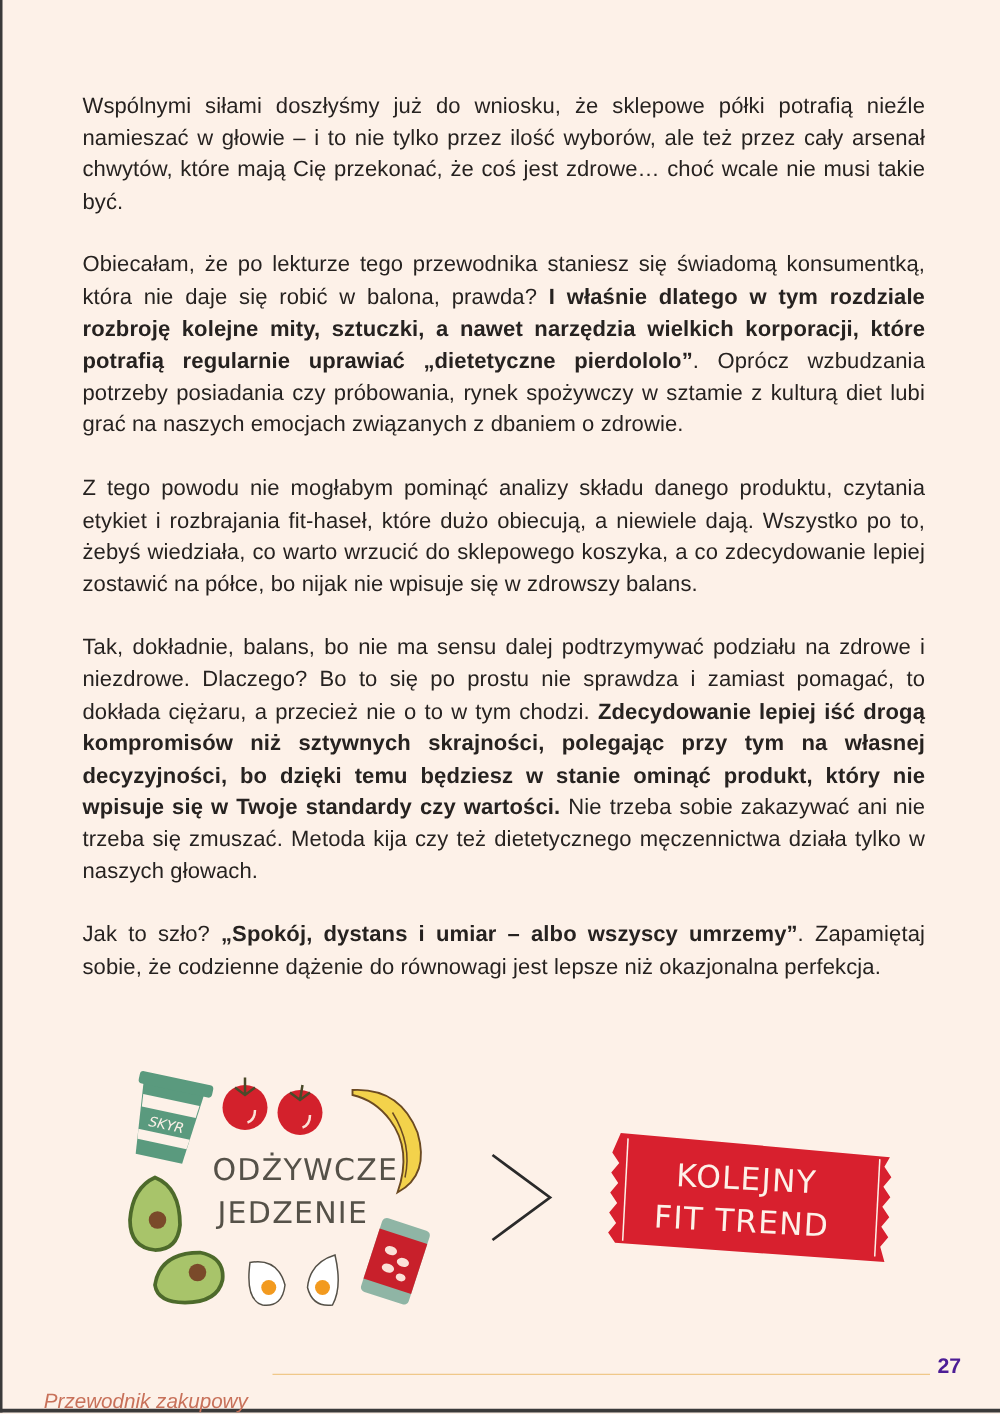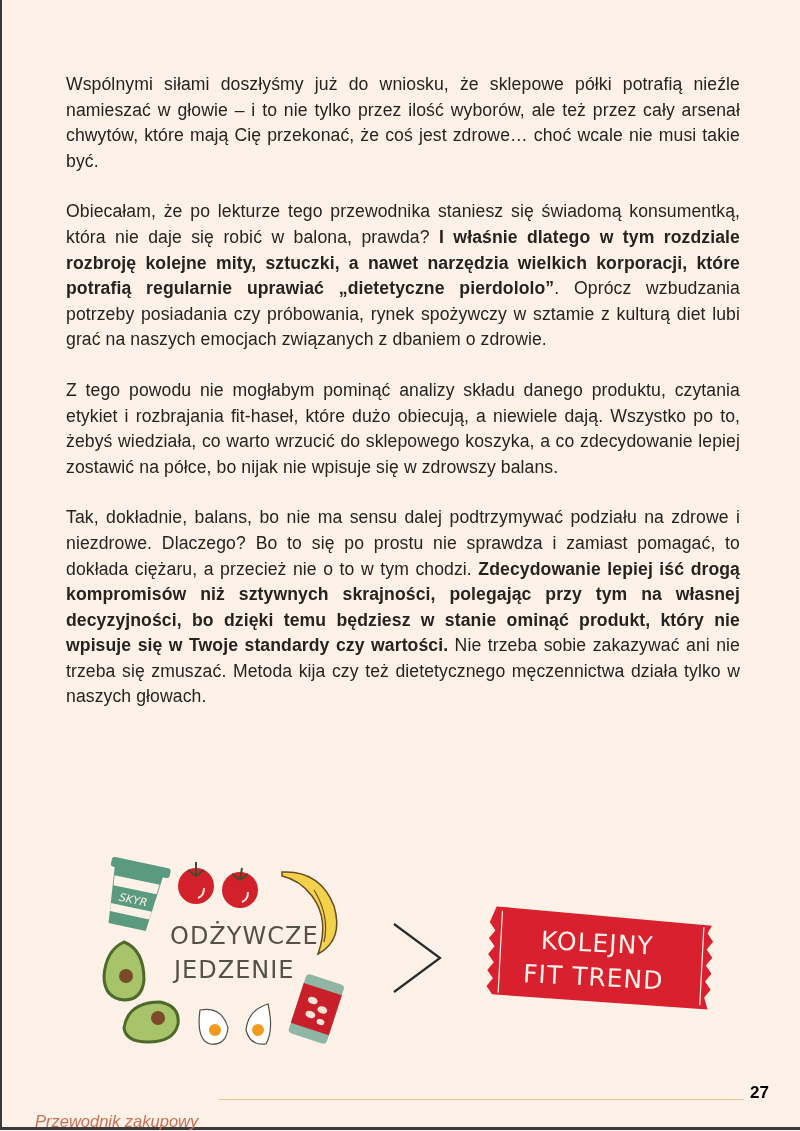--- a/index.html
+++ b/index.html
@@ -34,33 +34,34 @@
   .footer-title {
     position: absolute; left: 33px; top: 1112px;
     color: #c8715a; font-style: italic; font-size: 16.5px;
   }
   .footer-line {
     position: absolute; left: 216px; top: 1099px; width: 526px; height: 0;
     border-top: 1.5px solid #f0c889;
   }
   .footer-page {
     position: absolute; left: 748px; top: 1083px;
-    color: #000000; font-weight: bold; font-size: 17px;
+    color: #4c1d95; font-weight: bold; font-size: 17px;
   }
 </style>
 </head>
 <body>
 
 <div class="page">
 
   <div class="text">
     <p><span>Wspólnymi siłami doszłyśmy już do wniosku, że sklepowe półki potrafią nieźle namieszać w głowie – i to nie tylko przez ilość wyborów, ale też przez cały arsenał chwytów, które mają Cię przekonać, że coś jest zdrowe… choć wcale nie musi takie być.</span></p>
     <p><span>Obiecałam, że po lekturze tego przewodnika staniesz się świadomą konsumentką, która nie daje się robić w balona, prawda? </span><b>I właśnie dlatego w tym rozdziale rozbroję kolejne mity, sztuczki, a nawet narzędzia wielkich korporacji, które potrafią regularnie uprawiać „dietetyczne pierdololo”</b><span>. Oprócz wzbudzania potrzeby posiadania czy próbowania, rynek spożywczy w sztamie z kulturą diet lubi grać na naszych emocjach związanych z dbaniem o zdrowie.</span></p>
     <p><span>Z tego powodu nie mogłabym pominąć analizy składu danego produktu, czytania etykiet i rozbrajania fit-haseł, które dużo obiecują, a niewiele dają. Wszystko po to, żebyś wiedziała, co warto wrzucić do sklepowego koszyka, a co zdecydowanie lepiej zostawić na półce, bo nijak nie wpisuje się w zdrowszy balans.</span></p>
     <p><span>Tak, dokładnie, balans, bo nie ma sensu dalej podtrzymywać podziału na zdrowe i niezdrowe. Dlaczego? Bo to się po prostu nie sprawdza i zamiast pomagać, to dokłada ciężaru, a przecież nie o to w tym chodzi. </span><b>Zdecydowanie lepiej iść drogą kompromisów niż sztywnych skrajności, polegając przy tym na własnej decyzyjności, bo dzięki temu będziesz w stanie ominąć produkt, który nie wpisuje się w Twoje standardy czy wartości.</b><span> Nie trzeba sobie zakazywać ani nie trzeba się zmuszać. Metoda kija czy też dietetycznego męczennictwa działa tylko w naszych głowach.</span></p>
+    <p><span>Jak to szło? </span><b>„Spokój, dystans i umiar – albo wszyscy umrzemy”</b><span>. Zapamiętaj sobie, że codzienne dążenie do równowagi jest lepsze niż okazjonalna perfekcja.</span></p>
   </div>
 
   <svg class="illustration" width="360" height="200" viewBox="0 0 360 200">
 
     <g transform="rotate(12 38 40)">
       <path d="M12 18 L62 18 L56 78 L18 78 Z" fill="#5a9a7e"></path>
       <rect x="8" y="12" width="60" height="10" rx="3" fill="#5a9a7e"></rect>
       <path d="M14 30 L60 30 L59 40 L15 40 Z" fill="#fdf1e8"></path>
       <path d="M16 58 L58 58 L57 66 L17 66 Z" fill="#fdf1e8"></path>
       <text x="23" y="54" font-size="11" fill="#fdf1e8" font-family="DejaVu Sans, sans-serif" font-style="italic">SKYR</text>

